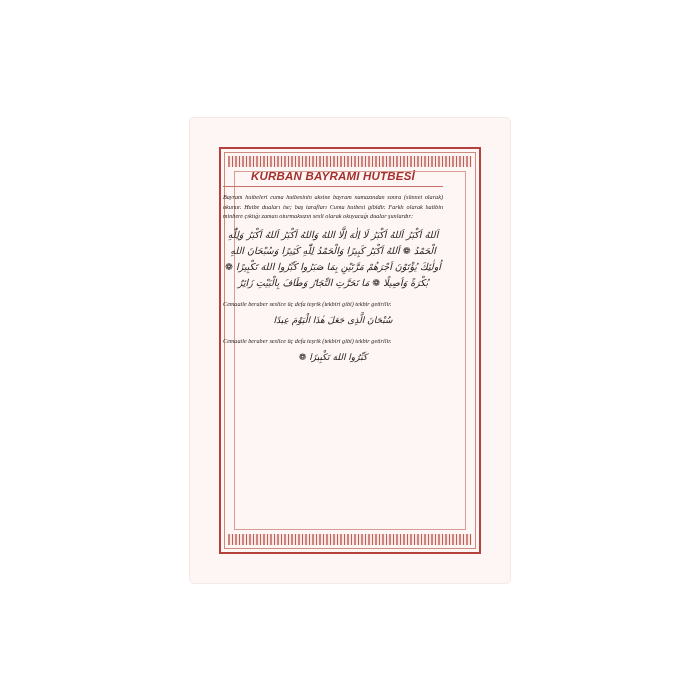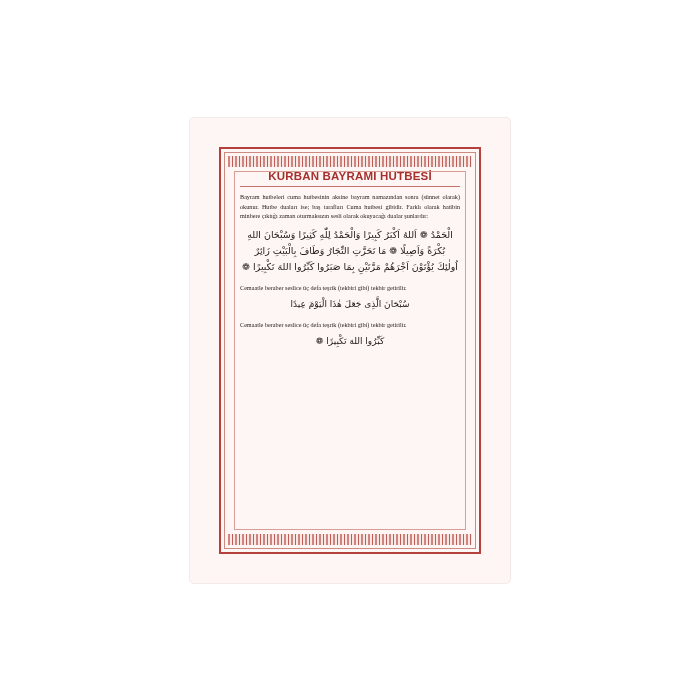--- a/index.html
+++ b/index.html
@@ -77,26 +77,27 @@
     left: 13px;
     top: 22px;
     right: 13px;
     bottom: 22px;
     border: 1px solid #d79c93;
     box-sizing: border-box;
   }
 
   #content {
     position: absolute;
-    left: 40px;
+    left: 23px;
     top: 46px;
     width: 240px;
     height: 373px;
     box-sizing: border-box;
     padding: 4px 10px;
+    font-style: italic;
   }
 
   #doc-title {
     text-align: center;
     color: #a5302d;
     font-family: "Liberation Sans", sans-serif;
     font-weight: bold;
     font-size: 11.5px;
     letter-spacing: .2px;
     margin: 2px 0 4px 0;
@@ -157,23 +158,24 @@
     </div>
 
     <div id="content">
 
       <div id="doc-title">KURBAN BAYRAMI HUTBESİ</div>
       <div class="title-rule"></div>
 
       <p class="tr-para">Bayram hutbeleri cuma hutbesinin aksine bayram namazından sonra (sünnet olarak) okunur. Hutbe duaları ise; baş tarafları Cuma hutbesi gibidir. Farklı olarak hatibin minbere çıktığı zaman oturmaksızın sesli olarak okuyacağı dualar şunlardır:</p>
 
       <div class="arabic-block">
+        <div class="arabic-line">اَللهُ اَكْبَرُ اَللهُ اَكْبَرُ لَا اِلٰهَ اِلَّا اللهُ وَاللهُ اَكْبَرُ اَللهُ اَكْبَرُ وَلِلّٰهِ</div>
         <div class="arabic-line">الْحَمْدُ ❁ اَللهُ اَكْبَرُ كَبِيرًا وَالْحَمْدُ لِلّٰهِ كَثِيرًا وَسُبْحَانَ اللهِ</div>
+        <div class="arabic-line">اُولٰئِكَ يُؤْتَوْنَ اَجْرَهُمْ مَرَّتَيْنِ بِمَا صَبَرُوا كَبِّرُوا اللهَ تَكْبِيرًا ❁</div>
         <div class="arabic-line">بُكْرَةً وَاَصِيلًا ❁ مَا تَحَرَّتِ التِّجَارُ وَطَافَ بِالْبَيْتِ زَائِرٌ</div>
-        <div class="arabic-line">اُولٰئِكَ يُؤْتَوْنَ اَجْرَهُمْ مَرَّتَيْنِ بِمَا صَبَرُوا كَبِّرُوا اللهَ تَكْبِيرًا ❁</div>
       </div>
 
       <p class="note">Cemaatle beraber sesliсe üç defa teşrik (tekbiri gibi) tekbir getirilir.</p>
 
       <div class="arabic-block">
         <div class="arabic-line small">سُبْحَانَ الَّذِى جَعَلَ هٰذَا الْيَوْمَ عِيدًا</div>
       </div>
 
       <p class="note">Cemaatle beraber sesliсe üç defa teşrik (tekbiri gibi) tekbir getirilir.</p>
 

